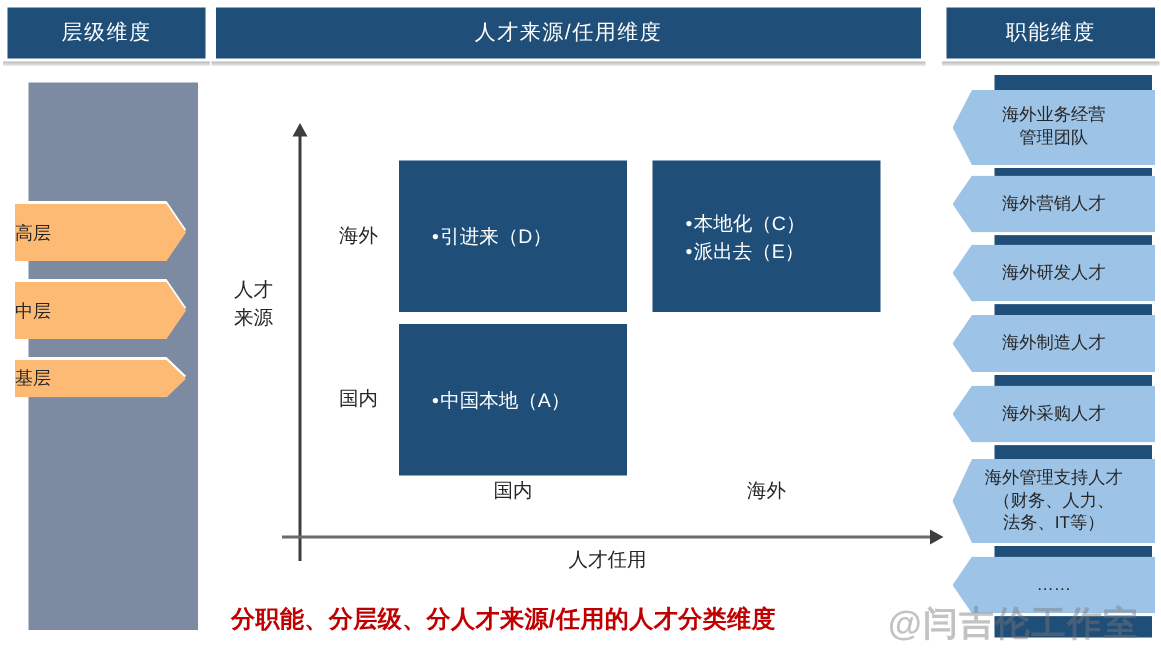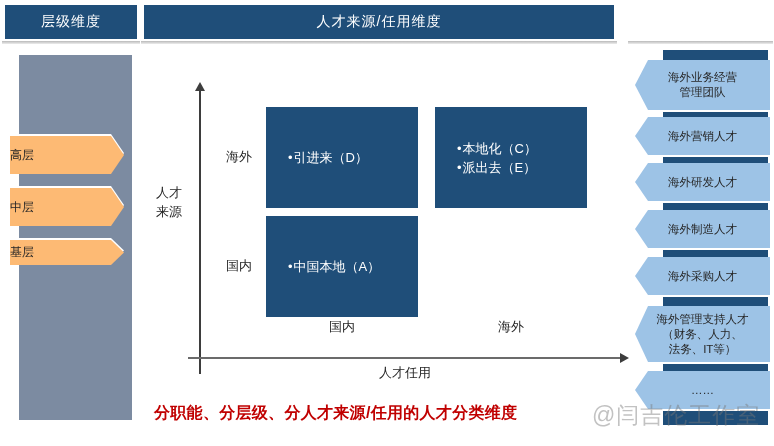--- a/index.html
+++ b/index.html
@@ -185,33 +185,35 @@
     letter-spacing: 0.3px;
     white-space: nowrap;
   }
   #watermark {
     position: absolute;
     left: 592px; top: 400px;
     font-size: 23px;
     color: rgba(120,120,120,0.45);
     white-space: nowrap;
     letter-spacing: 1px;
+    font-weight: bold;
   }
 </style>
 </head>
 <body>
 
 <div id="slide">
 
   <div class="hdr-shadow" id="hdr-left-sh"></div>
   <div class="hdr-shadow" id="hdr-mid-sh"></div>
   <div class="hdr-shadow" id="hdr-right-sh"></div>
 
   <div class="hdr" id="hdr-left">层级维度</div>
   <div class="hdr" id="hdr-mid">人才来源/任用维度</div>
+  <div class="hdr" id="hdr-right">职能维度</div>
 
   <div id="left-bar"></div>
 
   <div class="chev-r-sh" id="lchev0s"></div>
   <div class="chev-r" id="lchev0">
     <span>高层</span>
   </div>
 
   <div class="chev-r-sh" id="lchev1s"></div>
   <div class="chev-r" id="lchev1">

